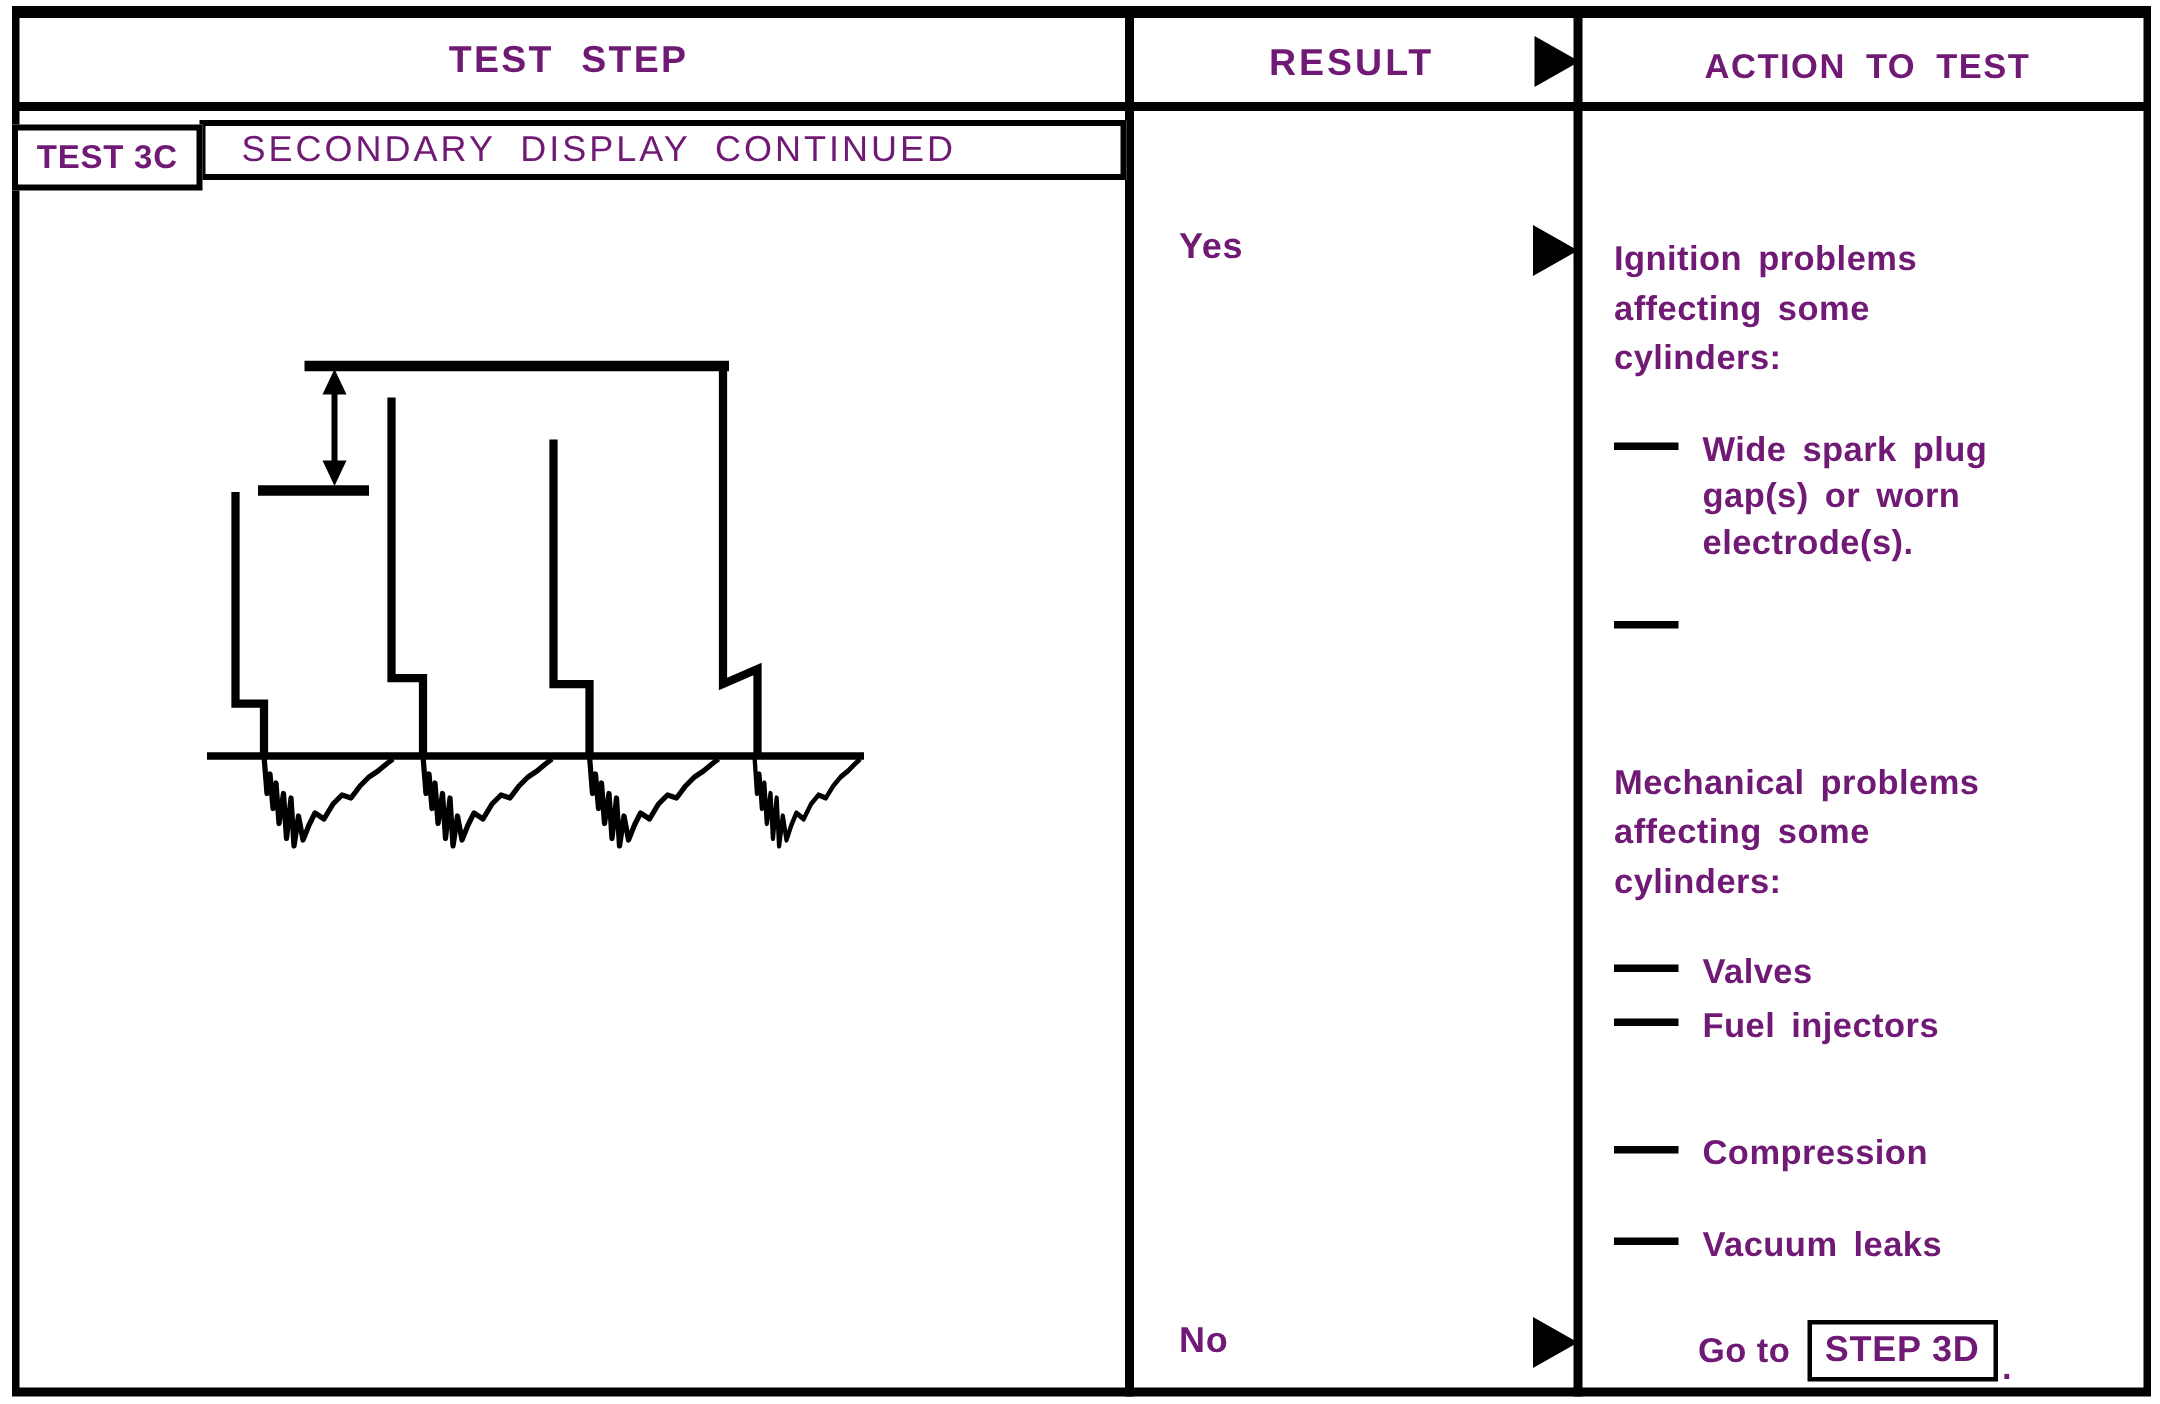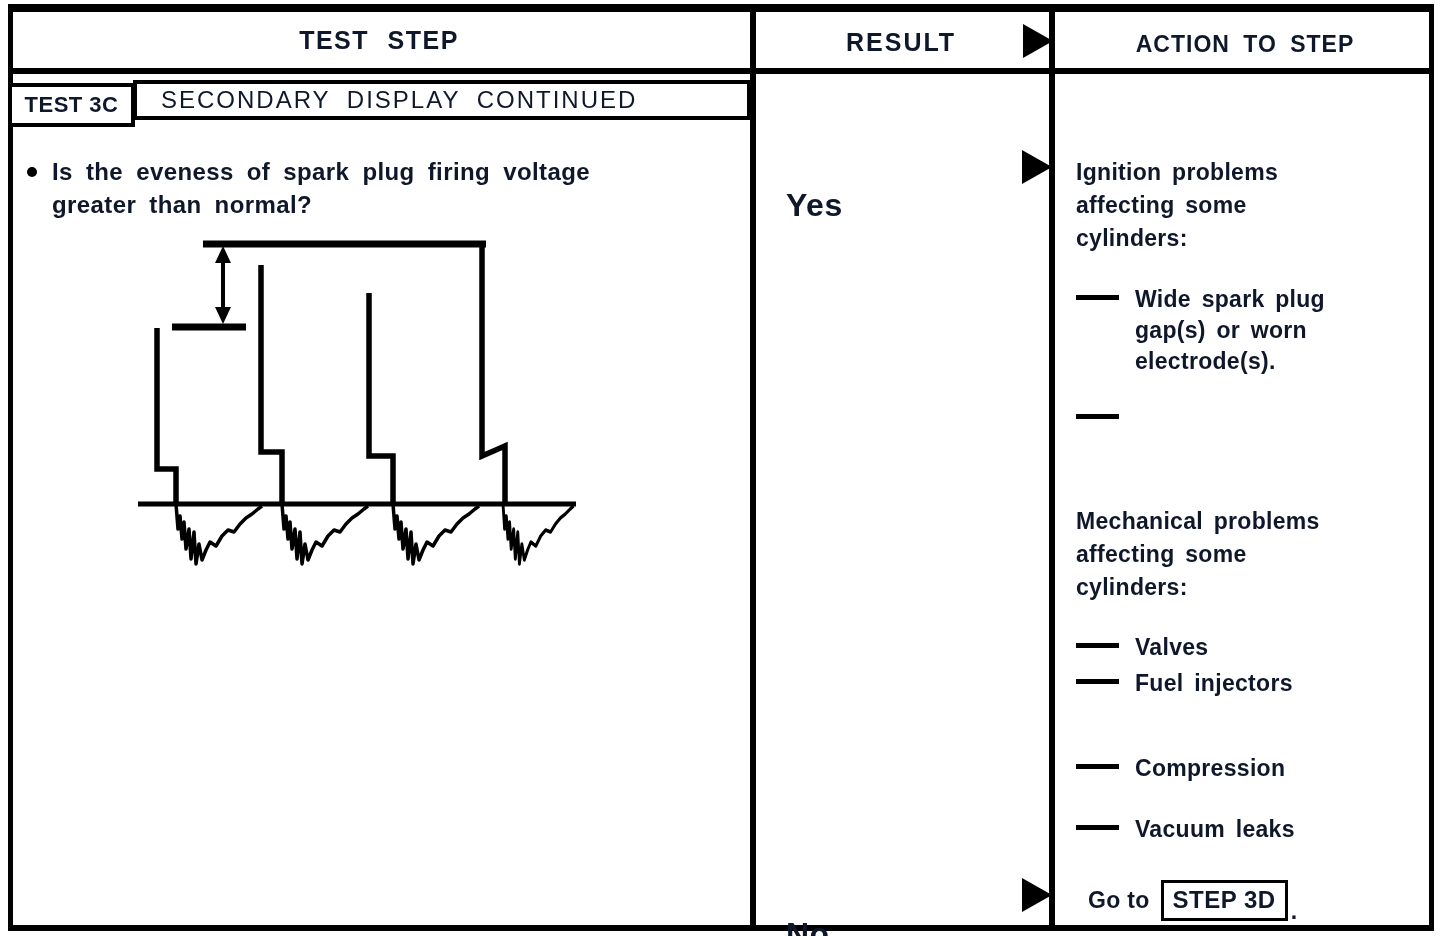--- a/index.html
+++ b/index.html
@@ -1,18 +1,18 @@
 <!DOCTYPE html>
 <html><head>
 <meta charset="utf-8">
 <style>
   html,body { margin:0; padding:0; background:#fff; }
   .page {
     position:relative; width:1440px; height:936px; background:#ffffff;
-    color:#0f172a; font-family:"Liberation Sans", sans-serif; overflow:hidden;
+    color:#701a75; font-family:"Liberation Sans", sans-serif; overflow:hidden;
   }
   .abs { position:absolute; }
 
   
   .frame {
     left:8px; top:4px; width:1426px; height:927px; box-sizing:border-box;
     border-left:5px solid #000; border-right:5px solid #000;
     border-top:8px solid #000; border-bottom:6px solid #000;
   }
   .vline { top:4px; width:6px; height:927px; background:#000; }
@@ -49,21 +49,21 @@
   
   .question { left:27px; top:155px; display:flex; gap:15px; }
   .q-bullet { width:10px; height:10px; border-radius:50%; background:#000; margin-top:12px; flex:none; }
   .q-text { font-size:24px; font-weight:700; line-height:33px; white-space:pre-line;
     letter-spacing:0.4px; word-spacing:6px; }
 
   
   .wave { left:126px; top:228px; }
 
   
-  .res-label { font-size:32px; font-weight:700; letter-spacing:0.5px;margin-top:36px; }
+  .res-label { font-size:24px; font-weight:700; letter-spacing:0.5px; }
   .res-yes { left:786px; top:151px; }
   .res-no  { left:786px; top:880px; }
 
   
   .act-h { left:1076px; width:300px; font-size:23px; font-weight:700;
     line-height:33px; white-space:pre-line; letter-spacing:0.3px; word-spacing:4px; }
   .act-h.ignition { top:156px; }
   .act-h.mechanical { top:505px; }
 
   .act-item { left:1076px; display:flex; }
@@ -71,48 +71,43 @@
   .act-item .txt { font-size:23px; font-weight:700; line-height:31px; white-space:pre-line;
     letter-spacing:0.3px; word-spacing:4px; }
   .it-wide     { top:284px; }
   .it-improper { top:403px; }
   .it-valves   { top:632px; }
   .it-fuel     { top:668px; }
   .it-comp     { top:753px; }
   .it-vac      { top:814px; }
 
   .goto-row { left:1088px; top:880px; display:flex; align-items:flex-start; }
-  .goto-prefix { font-size:23px; font-weight:700; margin-top:7px; letter-spacing:0.3px; }
+  .goto-prefix { font-size:23px; font-weight:700; margin-top:7px; letter-spacing:0.3px;margin-left:44px; }
   .goto-box { margin-left:11px; border:3px solid #000; padding:3px 9px 4px;
     font-size:24px; font-weight:700; letter-spacing:0.5px; }
   .goto-suffix { font-size:23px; font-weight:700; margin-top:18px; margin-left:3px; }
 </style>
 </head>
 <body>
 
 <div class="page">
 
   <div class="abs frame"></div>
   <div class="abs vline v1"></div>
   <div class="abs vline v2"></div>
   <div class="abs hline-header"></div>
 
   <div class="abs h-test-step">TEST STEP</div>
   <div class="abs h-result">RESULT</div>
   <div class="abs tri hdr"></div>
-  <div class="abs h-action">ACTION TO STEP</div>
+  <div class="abs h-action">ACTION TO TEST</div>
 
   <div class="abs band-title">SECONDARY DISPLAY CONTINUED</div>
   <div class="abs band-id">TEST 3C</div>
 
-  <div class="abs question">
-    <div class="q-bullet"></div>
-    <div class="q-text">Is the eveness of spark plug firing voltage
-greater than normal?</div>
-  </div>
 
   <svg class="abs wave" width="462" height="354" viewBox="126 228 462 354">
     <defs>
       <path id="osc" d="m0,0 l2,25 l2,-13 l2,23 l2,-17 l2,27 l3,-20 l2,30 l3,-27 l2,32
                         l3,-20 l3,16 l4,-10 l4,-8 l6,4 l6,-10 l6,-6 l6,2 l6,-8 l6,-6
                         l6,-4 l6,-5 l4,-3" fill="none" stroke="#000" stroke-width="3.5" stroke-linejoin="round"></path>
     </defs>
 
     <path d="M138,504 H576" stroke="#000" stroke-width="5"></path>
 

